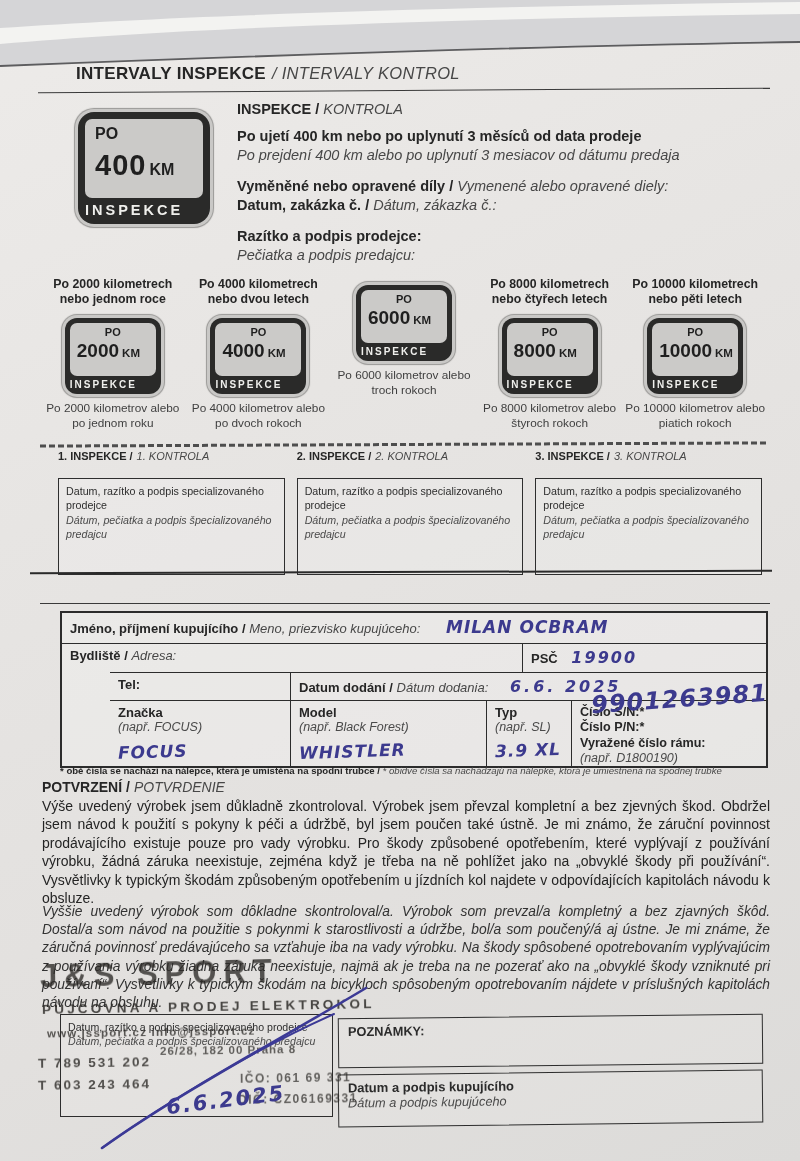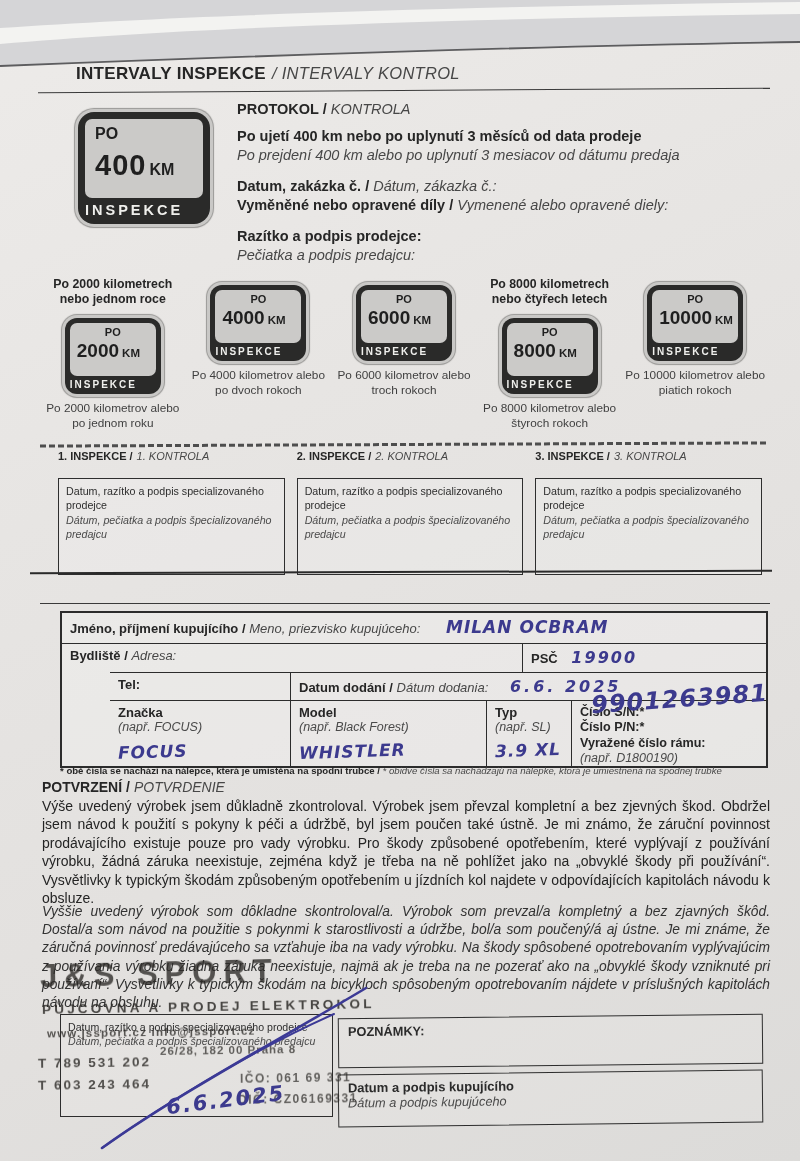--- a/index.html
+++ b/index.html
@@ -144,34 +144,34 @@
       <span class="badge-km">
         <span class="v">400</span>
         <span class="u">KM</span>
       </span>
     </div>
     <div class="badge-label">INSPEKCE</div>
   </div>
 
   <div class="blk400">
     <div class="row">
-      <span class="cz">PROTOKOL /</span>
+      <span class="cz">INSPEKCE /</span>
       <span class="sk">KONTROLA</span>
     </div>
     <div class="gap8"></div>
     <div class="row cz">Po ujetí 400 km nebo po uplynutí 3 měsíců od data prodeje</div>
     <div class="row sk">Po prejdení 400 km alebo po uplynutí 3 mesiacov od dátumu predaja</div>
     <div class="gap12"></div>
     <div class="row">
+      <span class="cz">Vyměněné nebo opravené díly /</span>
+      <span class="sk">Vymenené alebo opravené diely:</span>
+    </div>
+    <div class="row">
       <span class="cz">Datum, zakázka č. /</span>
       <span class="sk">Dátum, zákazka č.:</span>
-    </div>
-    <div class="row">
-      <span class="cz">Vyměněné nebo opravené díly /</span>
-      <span class="sk">Vymenené alebo opravené diely:</span>
     </div>
     <div class="gap12"></div>
     <div class="row cz">Razítko a podpis prodejce:</div>
     <div class="row sk">Pečiatka a podpis predajcu:</div>
   </div>
 
   <div class="cols">
     <div class="col">
       <div class="col-head">Po 2000 kilometrech nebo jednom roce</div>
       <div class="badge badge-sm">
@@ -180,20 +180,21 @@
           <span class="badge-km">
               <span class="v">2000</span>
               <span class="u">KM</span>
             </span>
         </div>
         <div class="badge-label">INSPEKCE</div>
       </div>
       <div class="col-cap">Po 2000 kilometrov alebo po jednom roku</div>
     </div>
     <div class="col">
+      <div class="col-head">Po 4000 kilometrech nebo dvou letech</div>
       <div class="badge badge-sm">
         <div class="badge-panel">
           <span class="badge-po">PO</span>
           <span class="badge-km">
               <span class="v">4000</span>
               <span class="u">KM</span>
             </span>
         </div>
         <div class="badge-label">INSPEKCE</div>
       </div>
@@ -220,20 +221,21 @@
           <span class="badge-km">
               <span class="v">8000</span>
               <span class="u">KM</span>
             </span>
         </div>
         <div class="badge-label">INSPEKCE</div>
       </div>
       <div class="col-cap">Po 8000 kilometrov alebo štyroch rokoch</div>
     </div>
     <div class="col">
+      <div class="col-head">Po 10000 kilometrech nebo pěti letech</div>
       <div class="badge badge-sm">
         <div class="badge-panel">
           <span class="badge-po">PO</span>
           <span class="badge-km">
               <span class="v">10000</span>
               <span class="u">KM</span>
             </span>
         </div>
         <div class="badge-label">INSPEKCE</div>
       </div>

